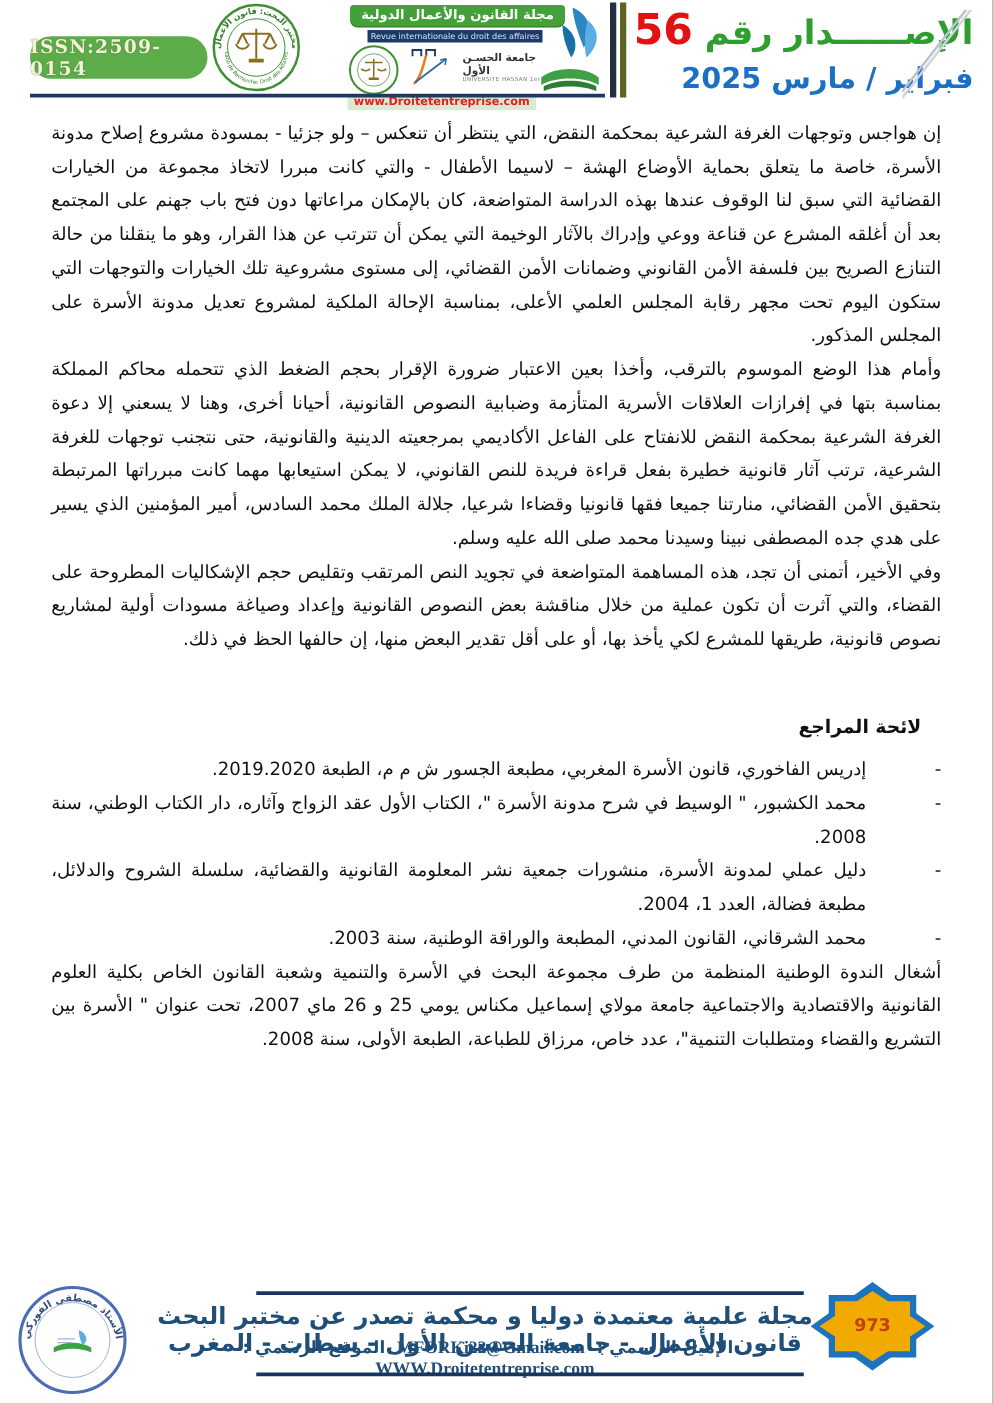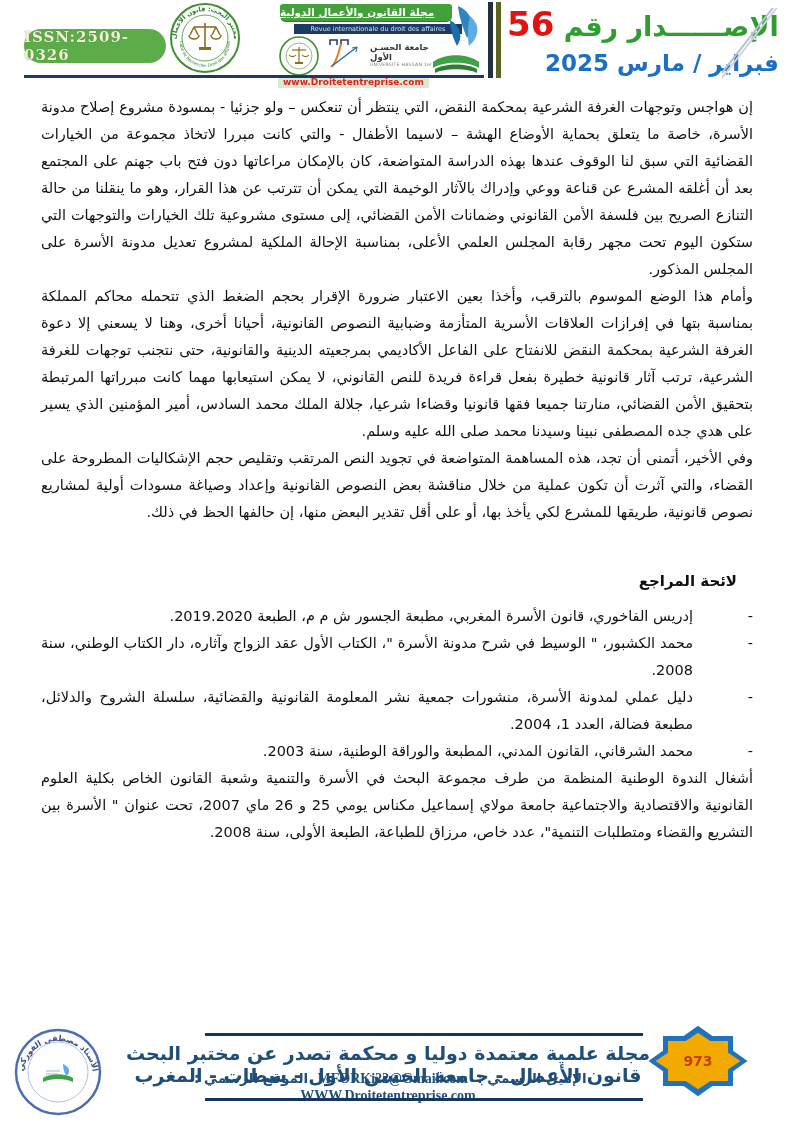--- a/index.html
+++ b/index.html
@@ -14,25 +14,25 @@
     background:#5cad4a; border-radius:17px; color:#f6f1d6;
     font-family:"DejaVu Serif","Liberation Serif",serif;
     font-weight:bold; font-size:15px; letter-spacing:1px;
     display:flex; align-items:center; justify-content:center;
     text-shadow:0 0 1px #2e6b22;
   }
   .lab-stamp{position:absolute; left:169px; top:2px; width:72px; height:72px;}
   .journal-logo{position:absolute; left:278px; top:4px; width:204px; height:84px;}
   .jl-ribbon{
     position:absolute; left:2px; top:0; width:172px; background:#44a13a;
-    color:#fff; font-weight:bold; font-size:10.5px; 
-    padding:2px 0 3px; border-radius:3px 3px 6px 6px; box-shadow:0 1px 0 #2e7d27;text-decoration:underline;
+    color:#fff; font-weight:bold; font-size:10.5px; text-align:center;
+    padding:2px 0 3px; border-radius:3px 3px 6px 6px; box-shadow:0 1px 0 #2e7d27;
   }
   .jl-strip{
-    position:absolute; left:16px; top:20px; width:168px; background:#1d3a66;
+    position:absolute; left:16px; top:20px; width:140px; background:#1d3a66;
     color:#cfe0f2; font-size:6.5px; text-align:center; padding:1px 0;
   }
   .jl-ministamp{position:absolute; left:0px; top:31px; width:42px; height:42px;}
   .jl-chart{position:absolute; left:48px; top:33px; width:38px; height:34px; background:#fff;}
   .jl-univ{position:absolute; left:92px; top:38px; width:66px; text-align:left;}
   .jl-univ .ar{font-size:8.5px; font-weight:bold; color:#333;}
   .jl-univ .fr{font-size:4.5px; color:#777; letter-spacing:.3px;}
   .jl-book{position:absolute; left:152px; top:0px; width:52px; height:80px;}
   .jl-site{
     position:absolute; left:0px; bottom:0px; background:#d9ead3;
@@ -97,21 +97,21 @@
     color:#c2410c; font-weight:bold; font-size:14px; z-index:3;
   }
 </style>
 </head>
 <body>
 
 <div class="page">
 
   <div>
 
-    <div class="issn-pill">ISSN:2509-0326</div>
+    <div class="issn-pill">ISSN:2509-0154</div>
 
     <div class="lab-stamp">
       <svg width="72" height="72" viewBox="0 0 72 72">
         <defs>
           <path id="arcTop" d="M 7,38 A 29,29 0 0 1 65,38" fill="none"></path>
           <path id="arcBot" d="M 11,40 A 25,25 0 0 0 61,40" fill="none"></path>
         </defs>
         <circle cx="36" cy="36" r="34" fill="#ffffff" stroke="#3f8f33" stroke-width="2"></circle>
         <circle cx="36" cy="36" r="23" fill="none" stroke="#3f8f33" stroke-width="0.8"></circle>
         <text font-size="6.5" fill="#2e7d27" font-weight="bold">

